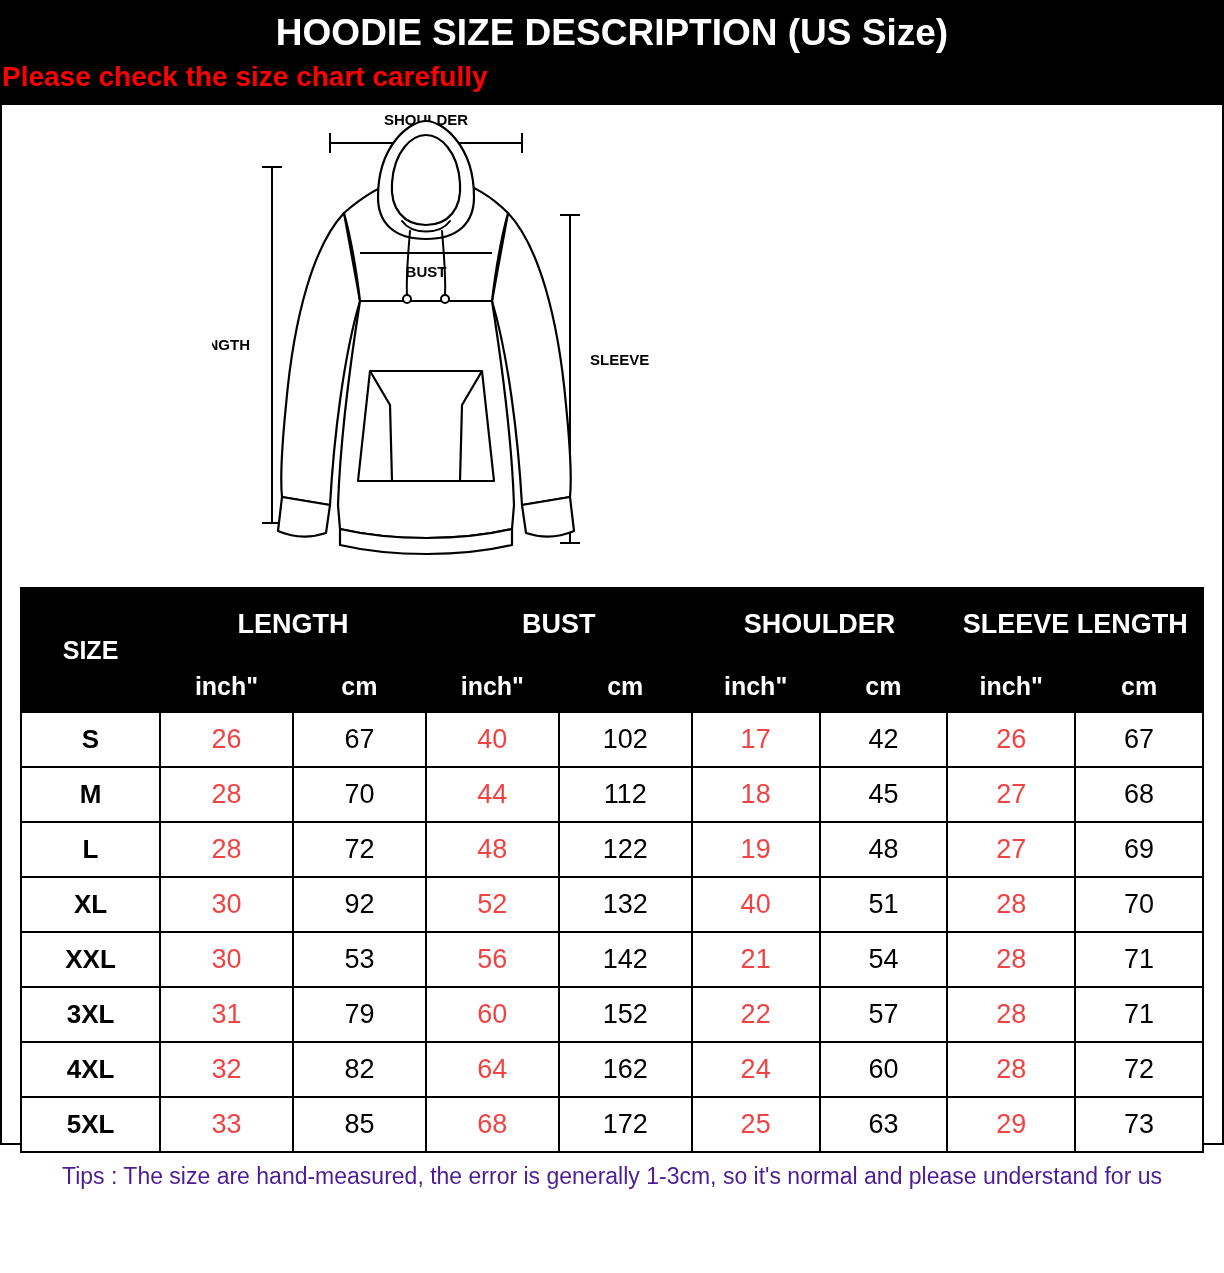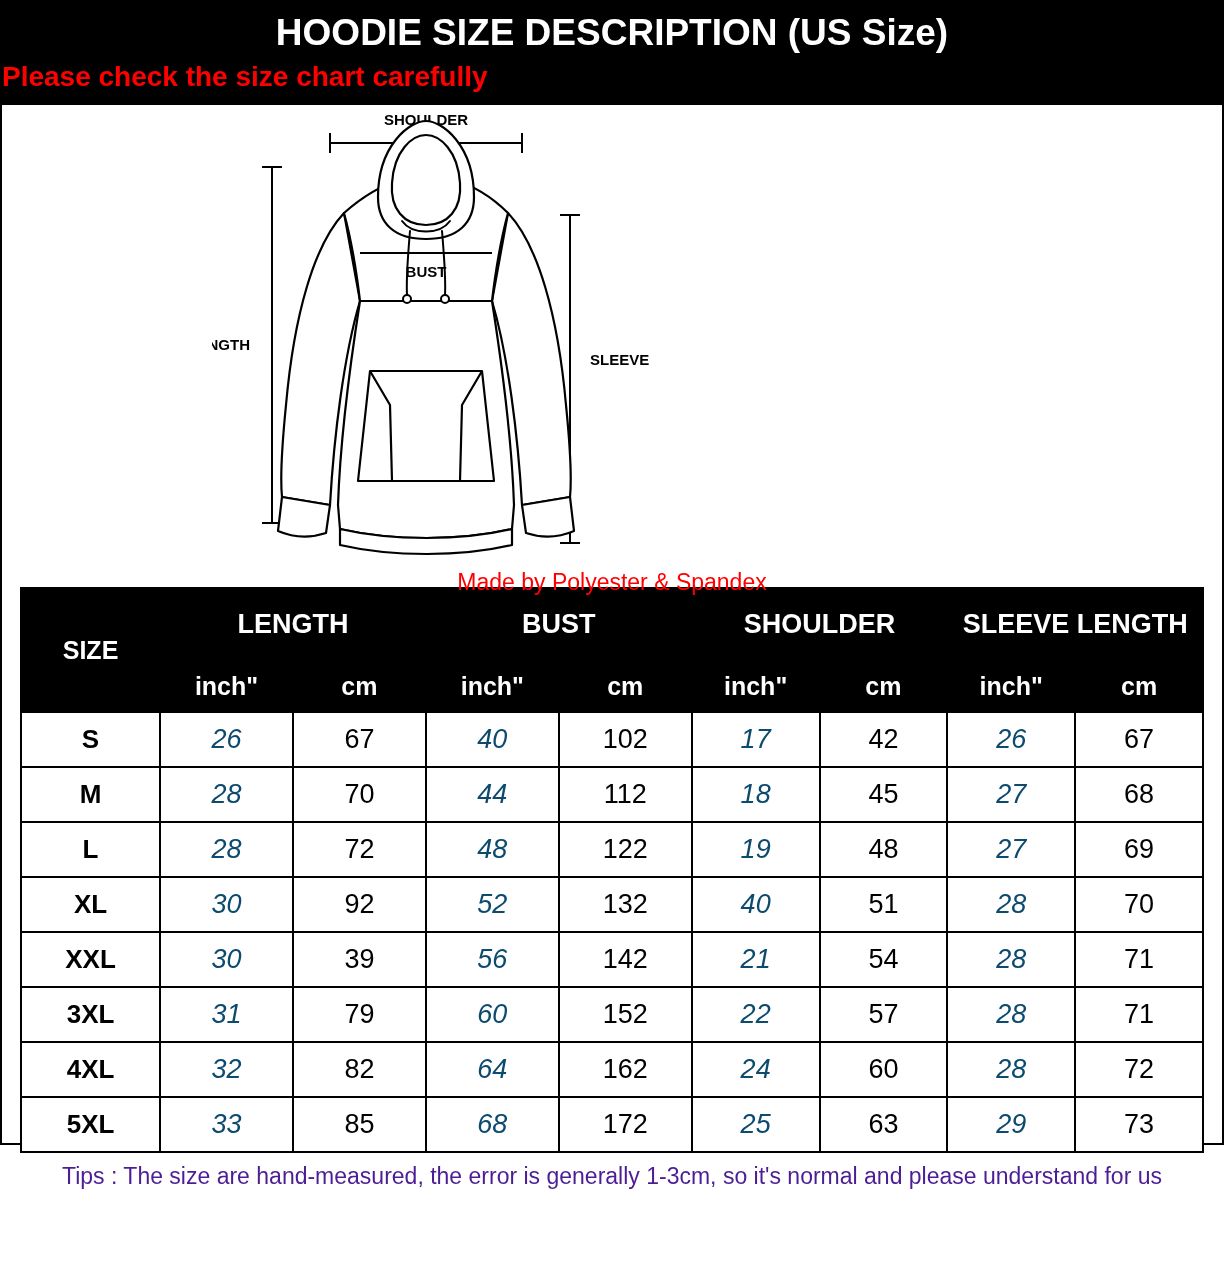--- a/index.html
+++ b/index.html
@@ -98,22 +98,21 @@
   tbody td {
     height: 51px;
     font-size: 27px;
     background: #ffffff;
   }
   td.size-cell {
     font-weight: bold;
     font-size: 26px;
   }
   td.inch {
-    color: #0c4a6e;
-    font-style: italic;
+    color: #ef4444;
   }
   td.cm {
     color: #000000;
   }
 
   
   .tips {
     color: #4c1d95;
     font-size: 23px;
     text-align: center;
@@ -195,21 +194,20 @@
       </g>
       <text class="label-text" x="214" y="172" text-anchor="middle">BUST</text>
 
       <g stroke="#000" stroke-width="2.2" fill="none" stroke-linejoin="round">
         <path d="M 158 266 L 270 266 L 282 376 L 146 376 Z"></path>
         <path d="M 158 266 L 178 300 L 180 376"></path>
         <path d="M 270 266 L 250 300 L 248 376"></path>
       </g>
     </svg>
 
-    <div class="material-note">Made by Polyester &amp; Spandex</div>
   </div>
 
   <div class="table-wrap">
     <table class="size-table">
       <colgroup>
         <col style="width:136px">
         <col style="width:130px">
           <col style="width:130px">
         <col style="width:130px">
           <col style="width:130px">
@@ -278,21 +276,21 @@
           <td class="inch">52</td>
           <td class="cm">132</td>
           <td class="inch">40</td>
           <td class="cm">51</td>
           <td class="inch">28</td>
           <td class="cm">70</td>
         </tr>
         <tr>
           <td class="size-cell">XXL</td>
           <td class="inch">30</td>
-          <td class="cm">39</td>
+          <td class="cm">53</td>
           <td class="inch">56</td>
           <td class="cm">142</td>
           <td class="inch">21</td>
           <td class="cm">54</td>
           <td class="inch">28</td>
           <td class="cm">71</td>
         </tr>
         <tr>
           <td class="size-cell">3XL</td>
           <td class="inch">31</td>

